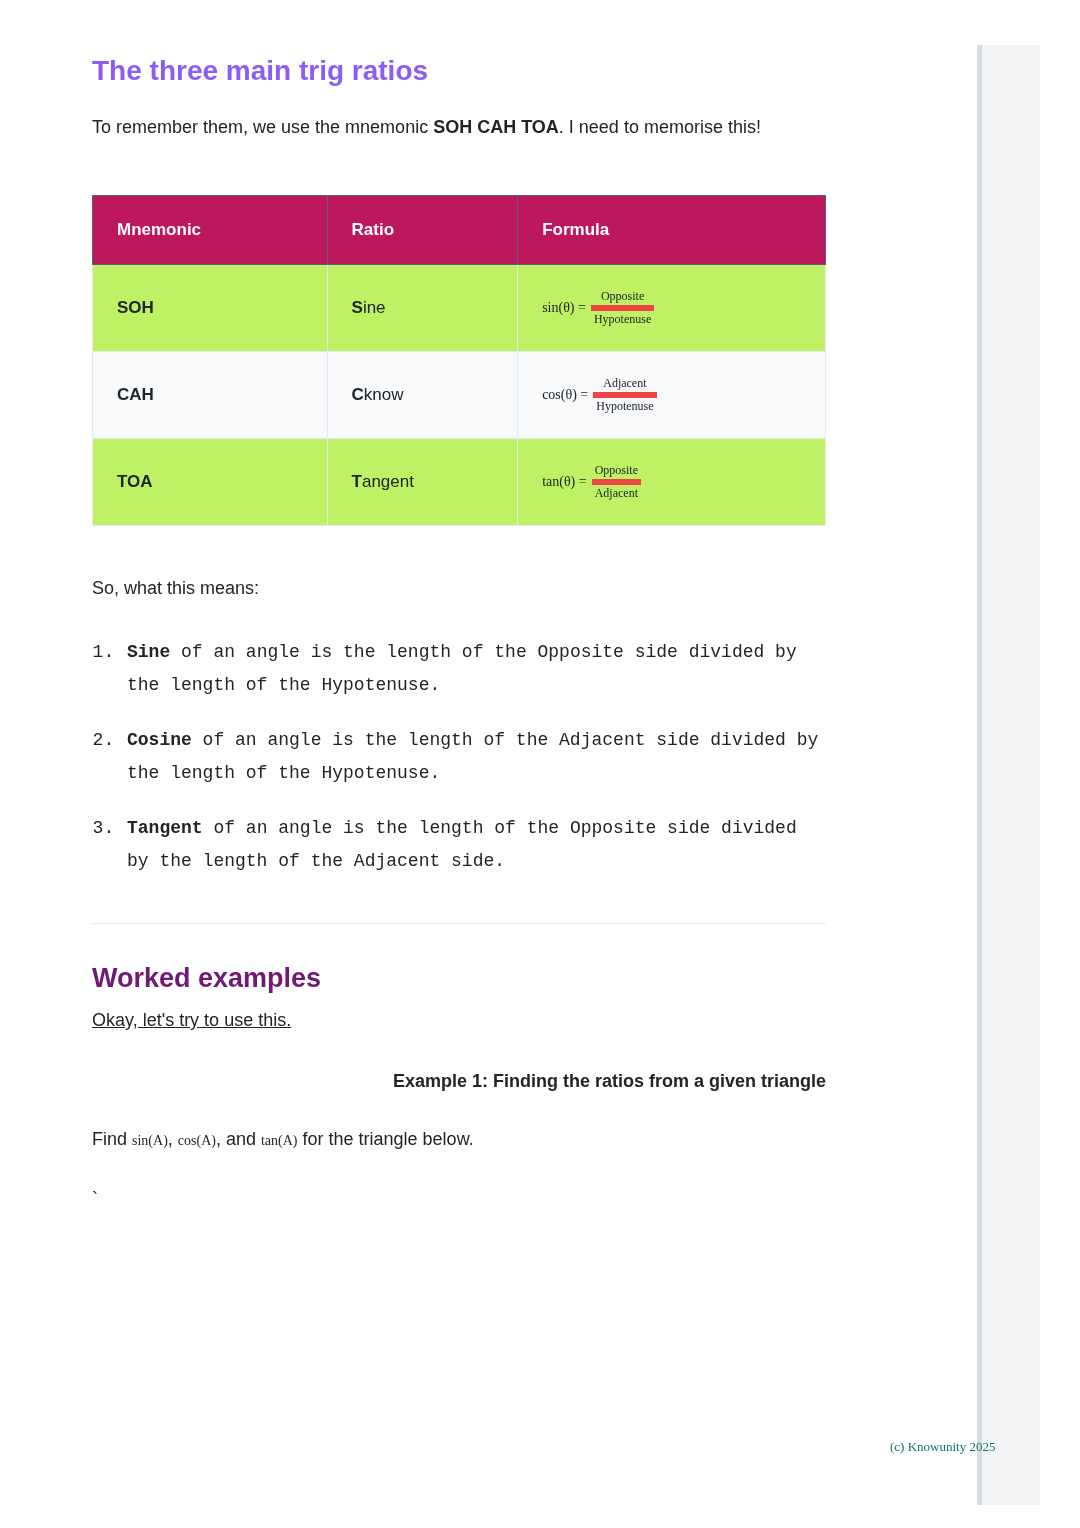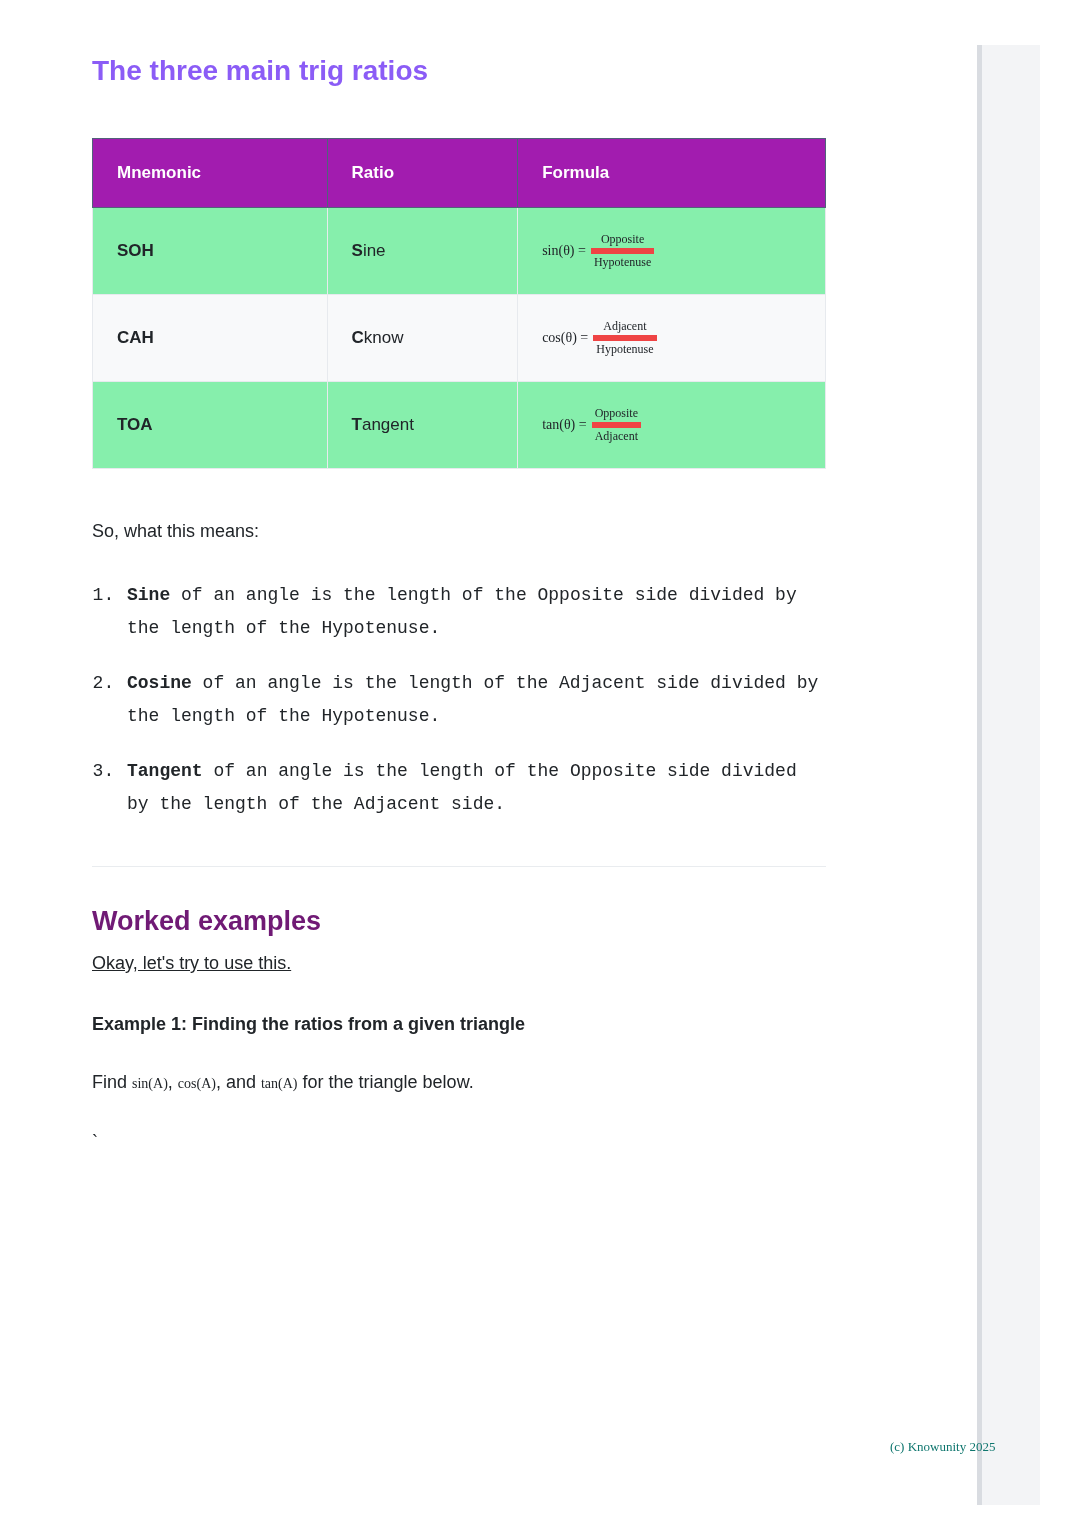--- a/index.html
+++ b/index.html
@@ -40,31 +40,31 @@
   strong { font-weight: 700; }
 
   
   .table-wrap { margin-top: 50px; }
   table.trig-table {
     width: 100%;
     border-collapse: collapse;
     font-size: 17px;
   }
   table.trig-table th {
-    background: #a21caf;
+    background: #be185d;
     color: #ffffff;
     font-weight: 700;
     text-align: left;
     padding: 24px;
     border: 1px solid #51627a;
   }
   table.trig-table td {
     padding: 24px;
     border: 1px solid #e7eaee;
-    background: #86efac;
+    background: #bef264;
     vertical-align: middle;
   }
   table.trig-table tbody tr:nth-child(even) td { background: #f8f9fa; }
   .col-mnemonic { width: 32%; }
   .col-ratio    { width: 26%; }
   .col-formula  { width: 42%; }
   td.cell-mnemonic { font-weight: 700; }
   .ratio-lead { font-weight: 700; }
 
   .math-lhs, .inline-math {
@@ -98,20 +98,21 @@
     border: none;
     border-top: 1px solid #e9ecef;
     height: 0;
   }
   h3.example-heading {
     margin: 30px 0 0 0;
     font-size: 18px;
     line-height: 26px;
     font-weight: 700;
     color: #212529;
+    text-align: right;
   }
   p.find-line { margin-top: 28px; }
   p.stray { margin-top: 24px; font-size: 18px; }
 
   
   .right-rail {
     position: absolute;
     left: 977px; top: 45px;
     width: 63px; height: 1460px;
     background: #f3f4f6;
@@ -139,20 +140,21 @@
 </head>
 <body>
 
 <div class="page">
 
   <main class="content">
 
     <h1 class="section-title">The three main trig ratios</h1>
 
 
+    <p class="para justify"><span>To remember them, we use the mnemonic </span><strong>SOH CAH TOA</strong><span>. I need to memorise this!</span></p>
 
     <div class="table-wrap">
       <table class="trig-table">
         <colgroup>
           <col class="col-mnemonic">
             <col class="col-ratio">
             <col class="col-formula">
         </colgroup>
         <thead>
           <tr>

